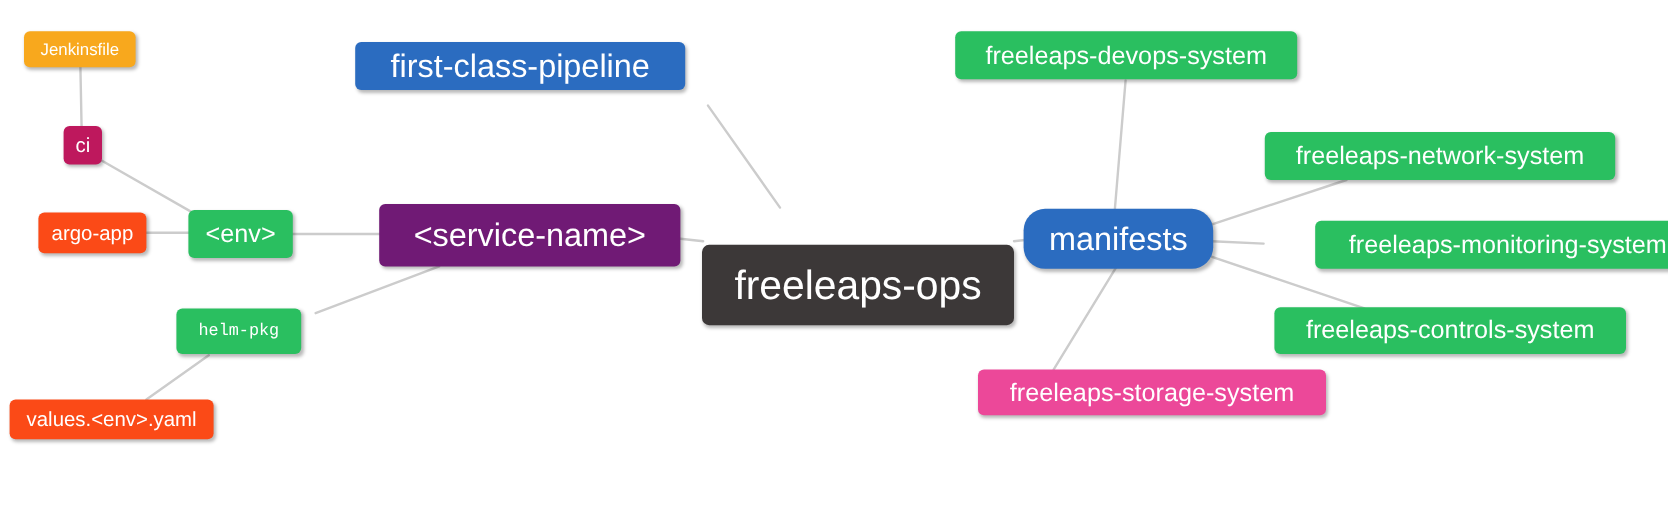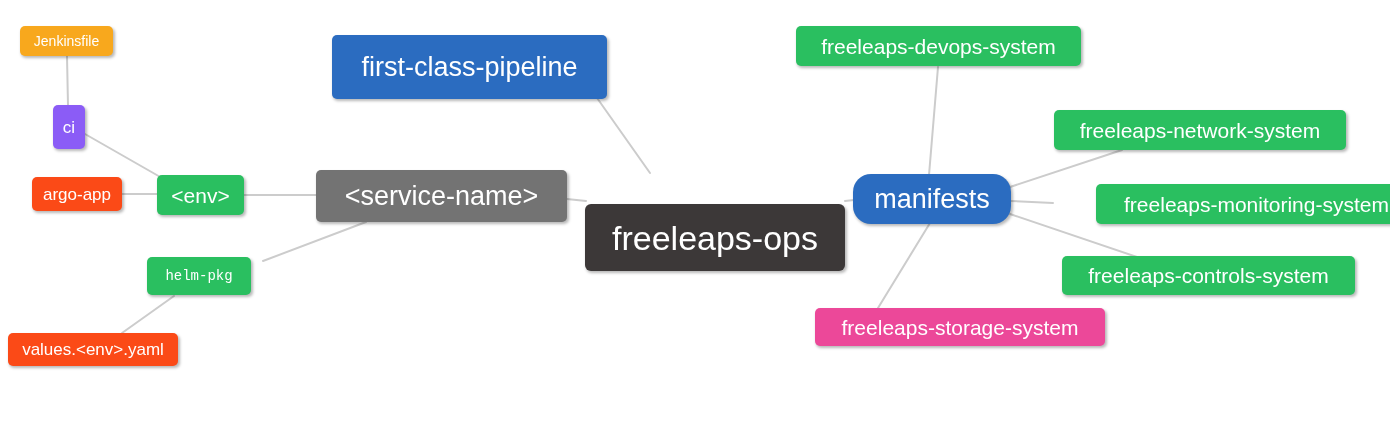--- a/index.html
+++ b/index.html
@@ -61,24 +61,24 @@
       <line x1="938" y1="67" x2="929" y2="175" stroke="#CCCCCC" stroke-width="2" stroke-linecap="round"></line>
       <line x1="1010" y1="187" x2="1122" y2="150" stroke="#CCCCCC" stroke-width="2" stroke-linecap="round"></line>
       <line x1="1010" y1="201" x2="1053" y2="203" stroke="#CCCCCC" stroke-width="2" stroke-linecap="round"></line>
       <line x1="1010" y1="214" x2="1137" y2="257" stroke="#CCCCCC" stroke-width="2" stroke-linecap="round"></line>
       <line x1="930" y1="223" x2="878" y2="308" stroke="#CCCCCC" stroke-width="2" stroke-linecap="round"></line>
     </svg>
   <div id="node-layer">
       <div class="mm-node level-0" style="left: 585px; top: 171px; width: 260px; height: 67px; background: rgb(60, 56, 56); font-size: 34px; margin-top: 33px;">
         <span>freeleaps-ops</span>
       </div>
-      <div class="mm-node level-1" style="left: 332px; top: 35px; width: 275px; height: 64px; background: rgb(43, 108, 192); font-size: 27px;">
+      <div class="mm-node level-1" style="left: 296px; top: 35px; width: 275px; height: 40px; background: rgb(43, 108, 192); font-size: 27px;">
         <span>first-class-pipeline</span>
       </div>
-      <div class="mm-node level-1" style="left: 316px; top: 170px; width: 251px; height: 52px; background: #737373; font-size: 27px;">
+      <div class="mm-node level-1" style="left: 316px; top: 170px; width: 251px; height: 52px; background: #701a75; font-size: 27px;">
         <span>&lt;service-name&gt;</span>
       </div>
       <div class="mm-node level-1" style="left: 853px; top: 174px; width: 158px; height: 50px; background: rgb(43, 108, 192); font-size: 27px; border-radius: 18px;">
         <span>manifests</span>
       </div>
       <div class="mm-node level-2" style="left: 157px; top: 175px; width: 87px; height: 40px; background: rgb(42, 191, 96); font-size: 21px;">
         <span>&lt;env&gt;</span>
       </div>
       <div class="mm-node level-2" style="left: 147px; top: 257px; width: 104px; height: 38px; background: rgb(42, 191, 96); font-size: 14px; font-family: Liberation Mono, monospace;">
         <span>helm-pkg</span>
@@ -91,21 +91,21 @@
       </div>
       <div class="mm-node level-2" style="left: 1052px; top: 184px; width: 321px; height: 40px; background: rgb(42, 191, 96); font-size: 21px; margin-left: 44px;">
         <span>freeleaps-monitoring-system</span>
       </div>
       <div class="mm-node level-2" style="left: 1062px; top: 256px; width: 293px; height: 39px; background: rgb(42, 191, 96); font-size: 21px; align-items: center;">
         <span>freeleaps-controls-system</span>
       </div>
       <div class="mm-node level-2" style="left: 815px; top: 308px; width: 290px; height: 38px; background: #ec4899; font-size: 21px;">
         <span>freeleaps-storage-system</span>
       </div>
-      <div class="mm-node level-3" style="left: 53px; top: 105px; width: 32px; height: 44px; background: #8b5cf6; font-size: 17px;">
+      <div class="mm-node level-3" style="left: 53px; top: 105px; width: 32px; height: 32px; background: #be185d; font-size: 17px;">
         <span>ci</span>
       </div>
       <div class="mm-node level-3" style="left: 32px; top: 177px; width: 90px; height: 34px; background: rgb(251, 74, 23); font-size: 17px;">
         <span>argo-app</span>
       </div>
       <div class="mm-node level-3" style="left: 8px; top: 333px; width: 170px; height: 33px; background: rgb(251, 74, 23); font-size: 17px;">
         <span>values.&lt;env&gt;.yaml</span>
       </div>
       <div class="mm-node level-4" style="left: 20px; top: 26px; width: 93px; height: 30px; background: rgb(248, 168, 29); font-size: 14px;">
         <span>Jenkinsfile</span>

